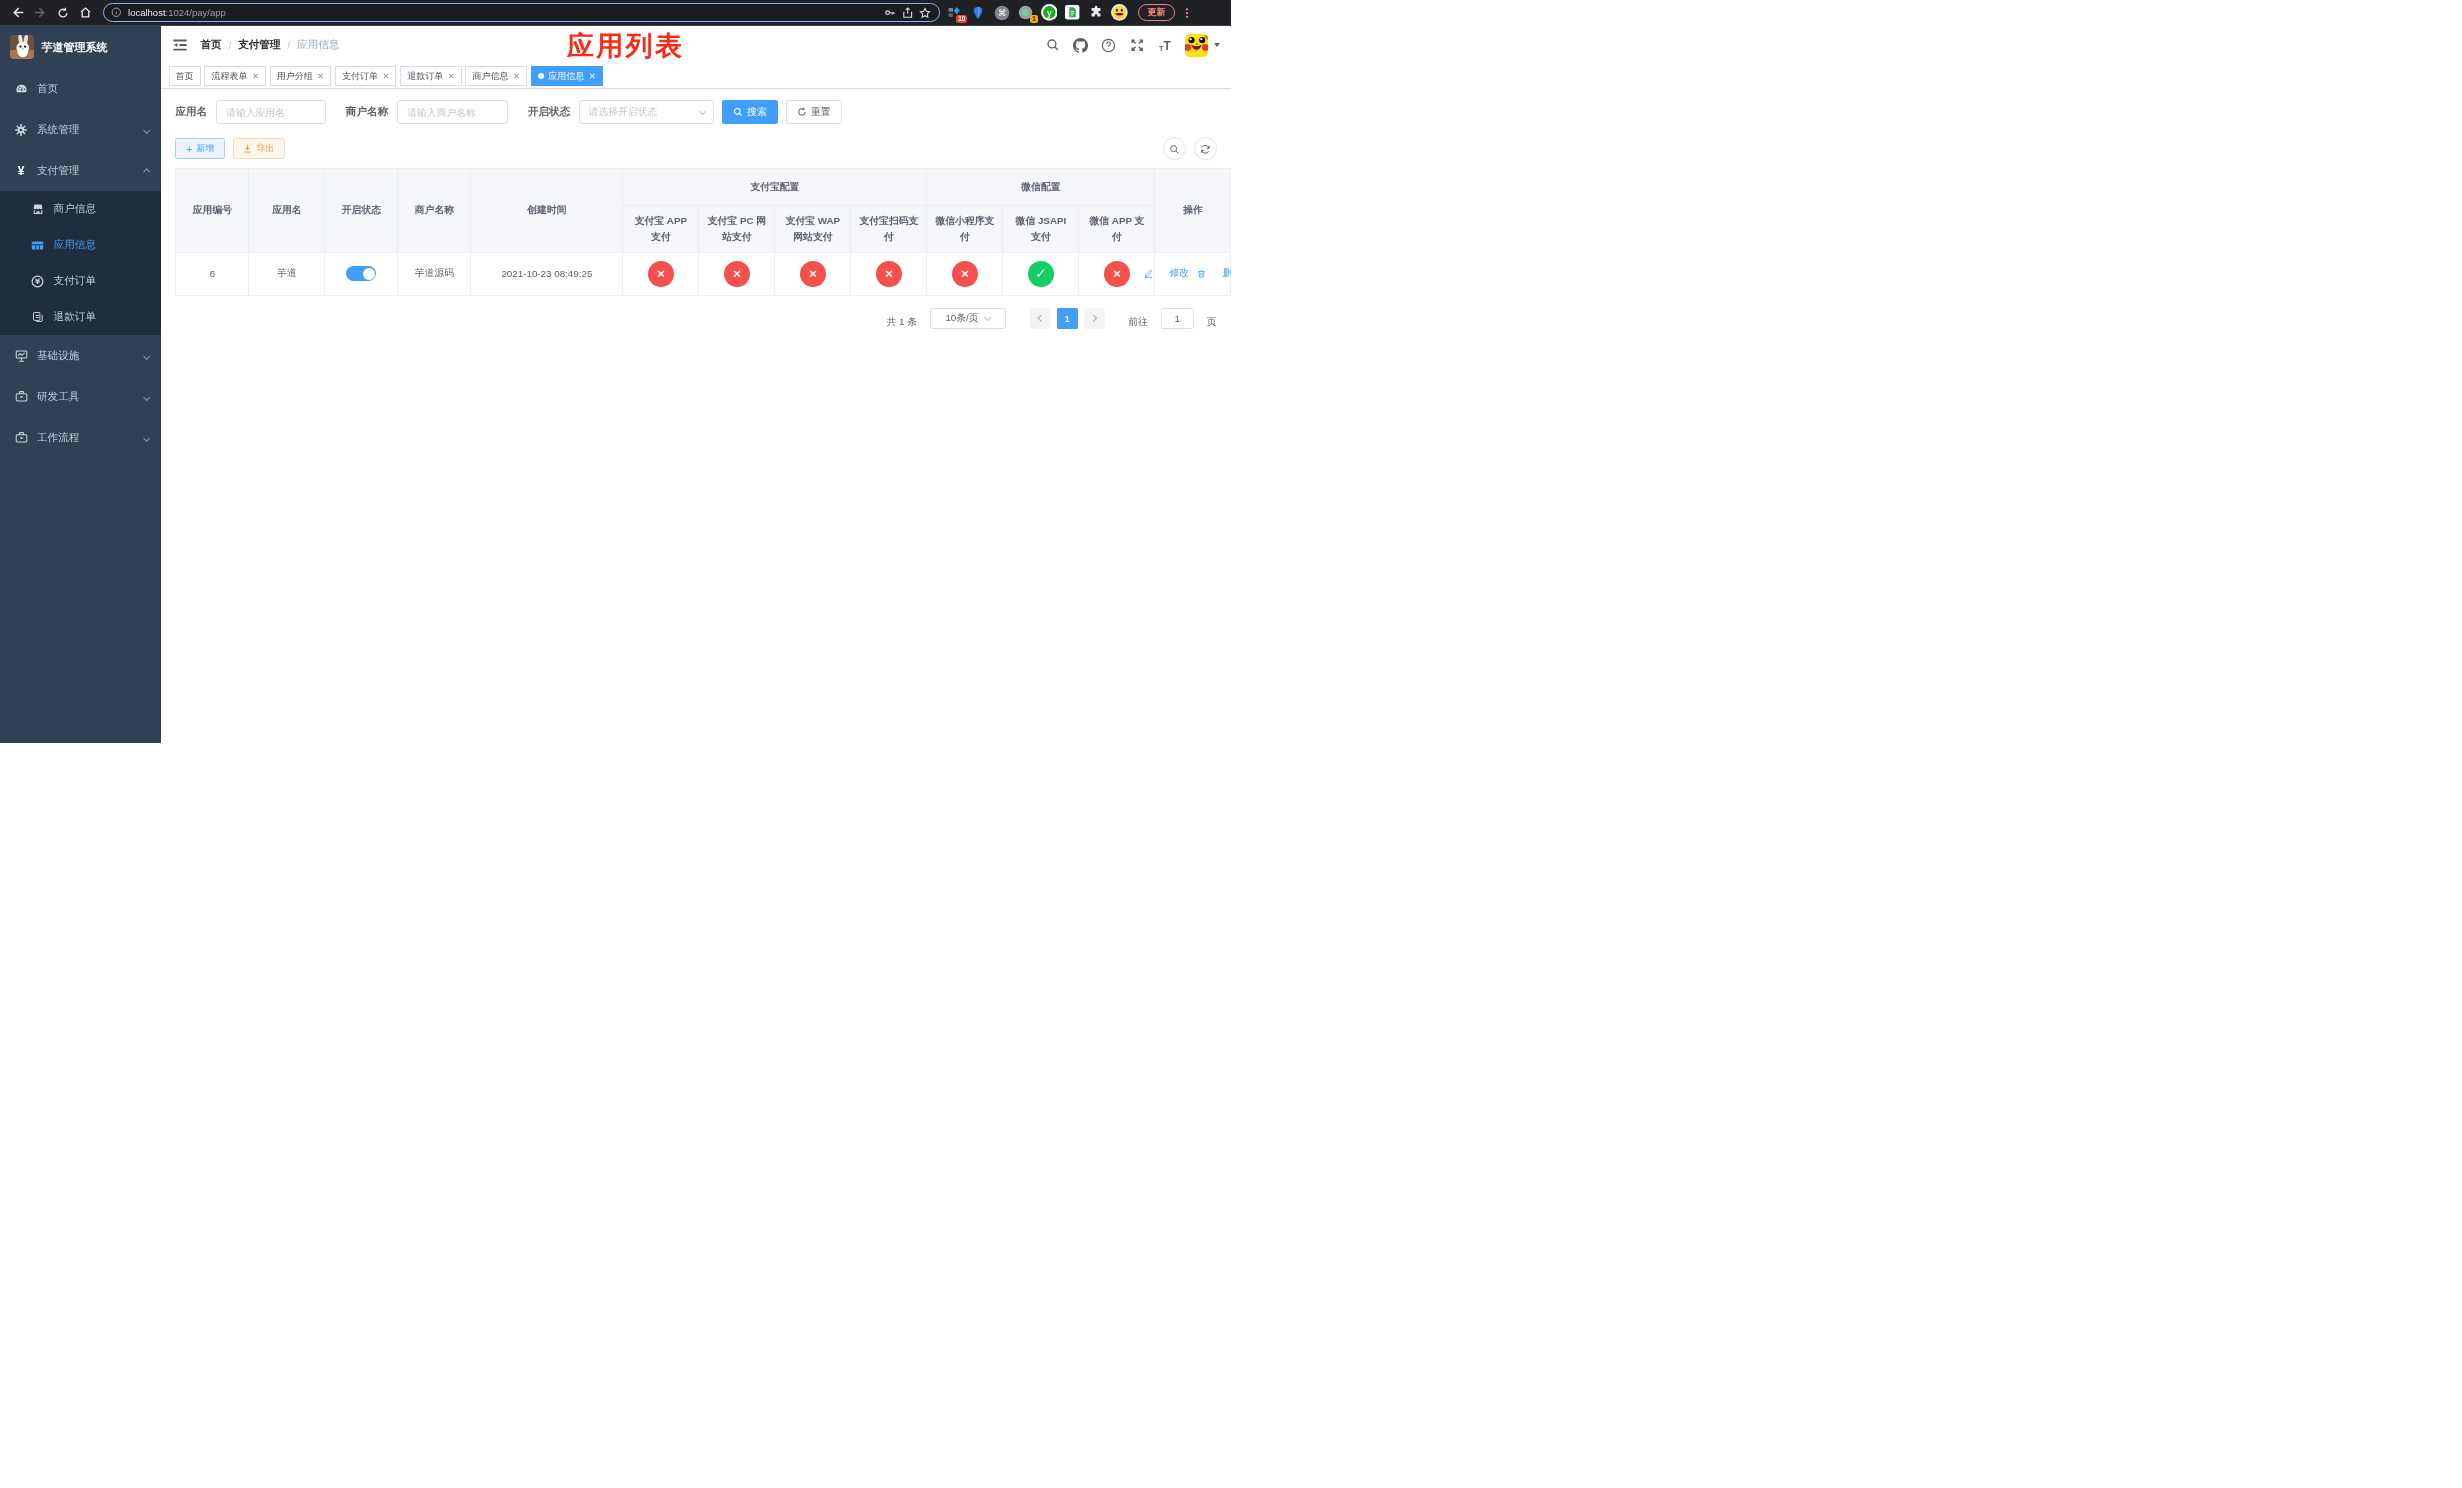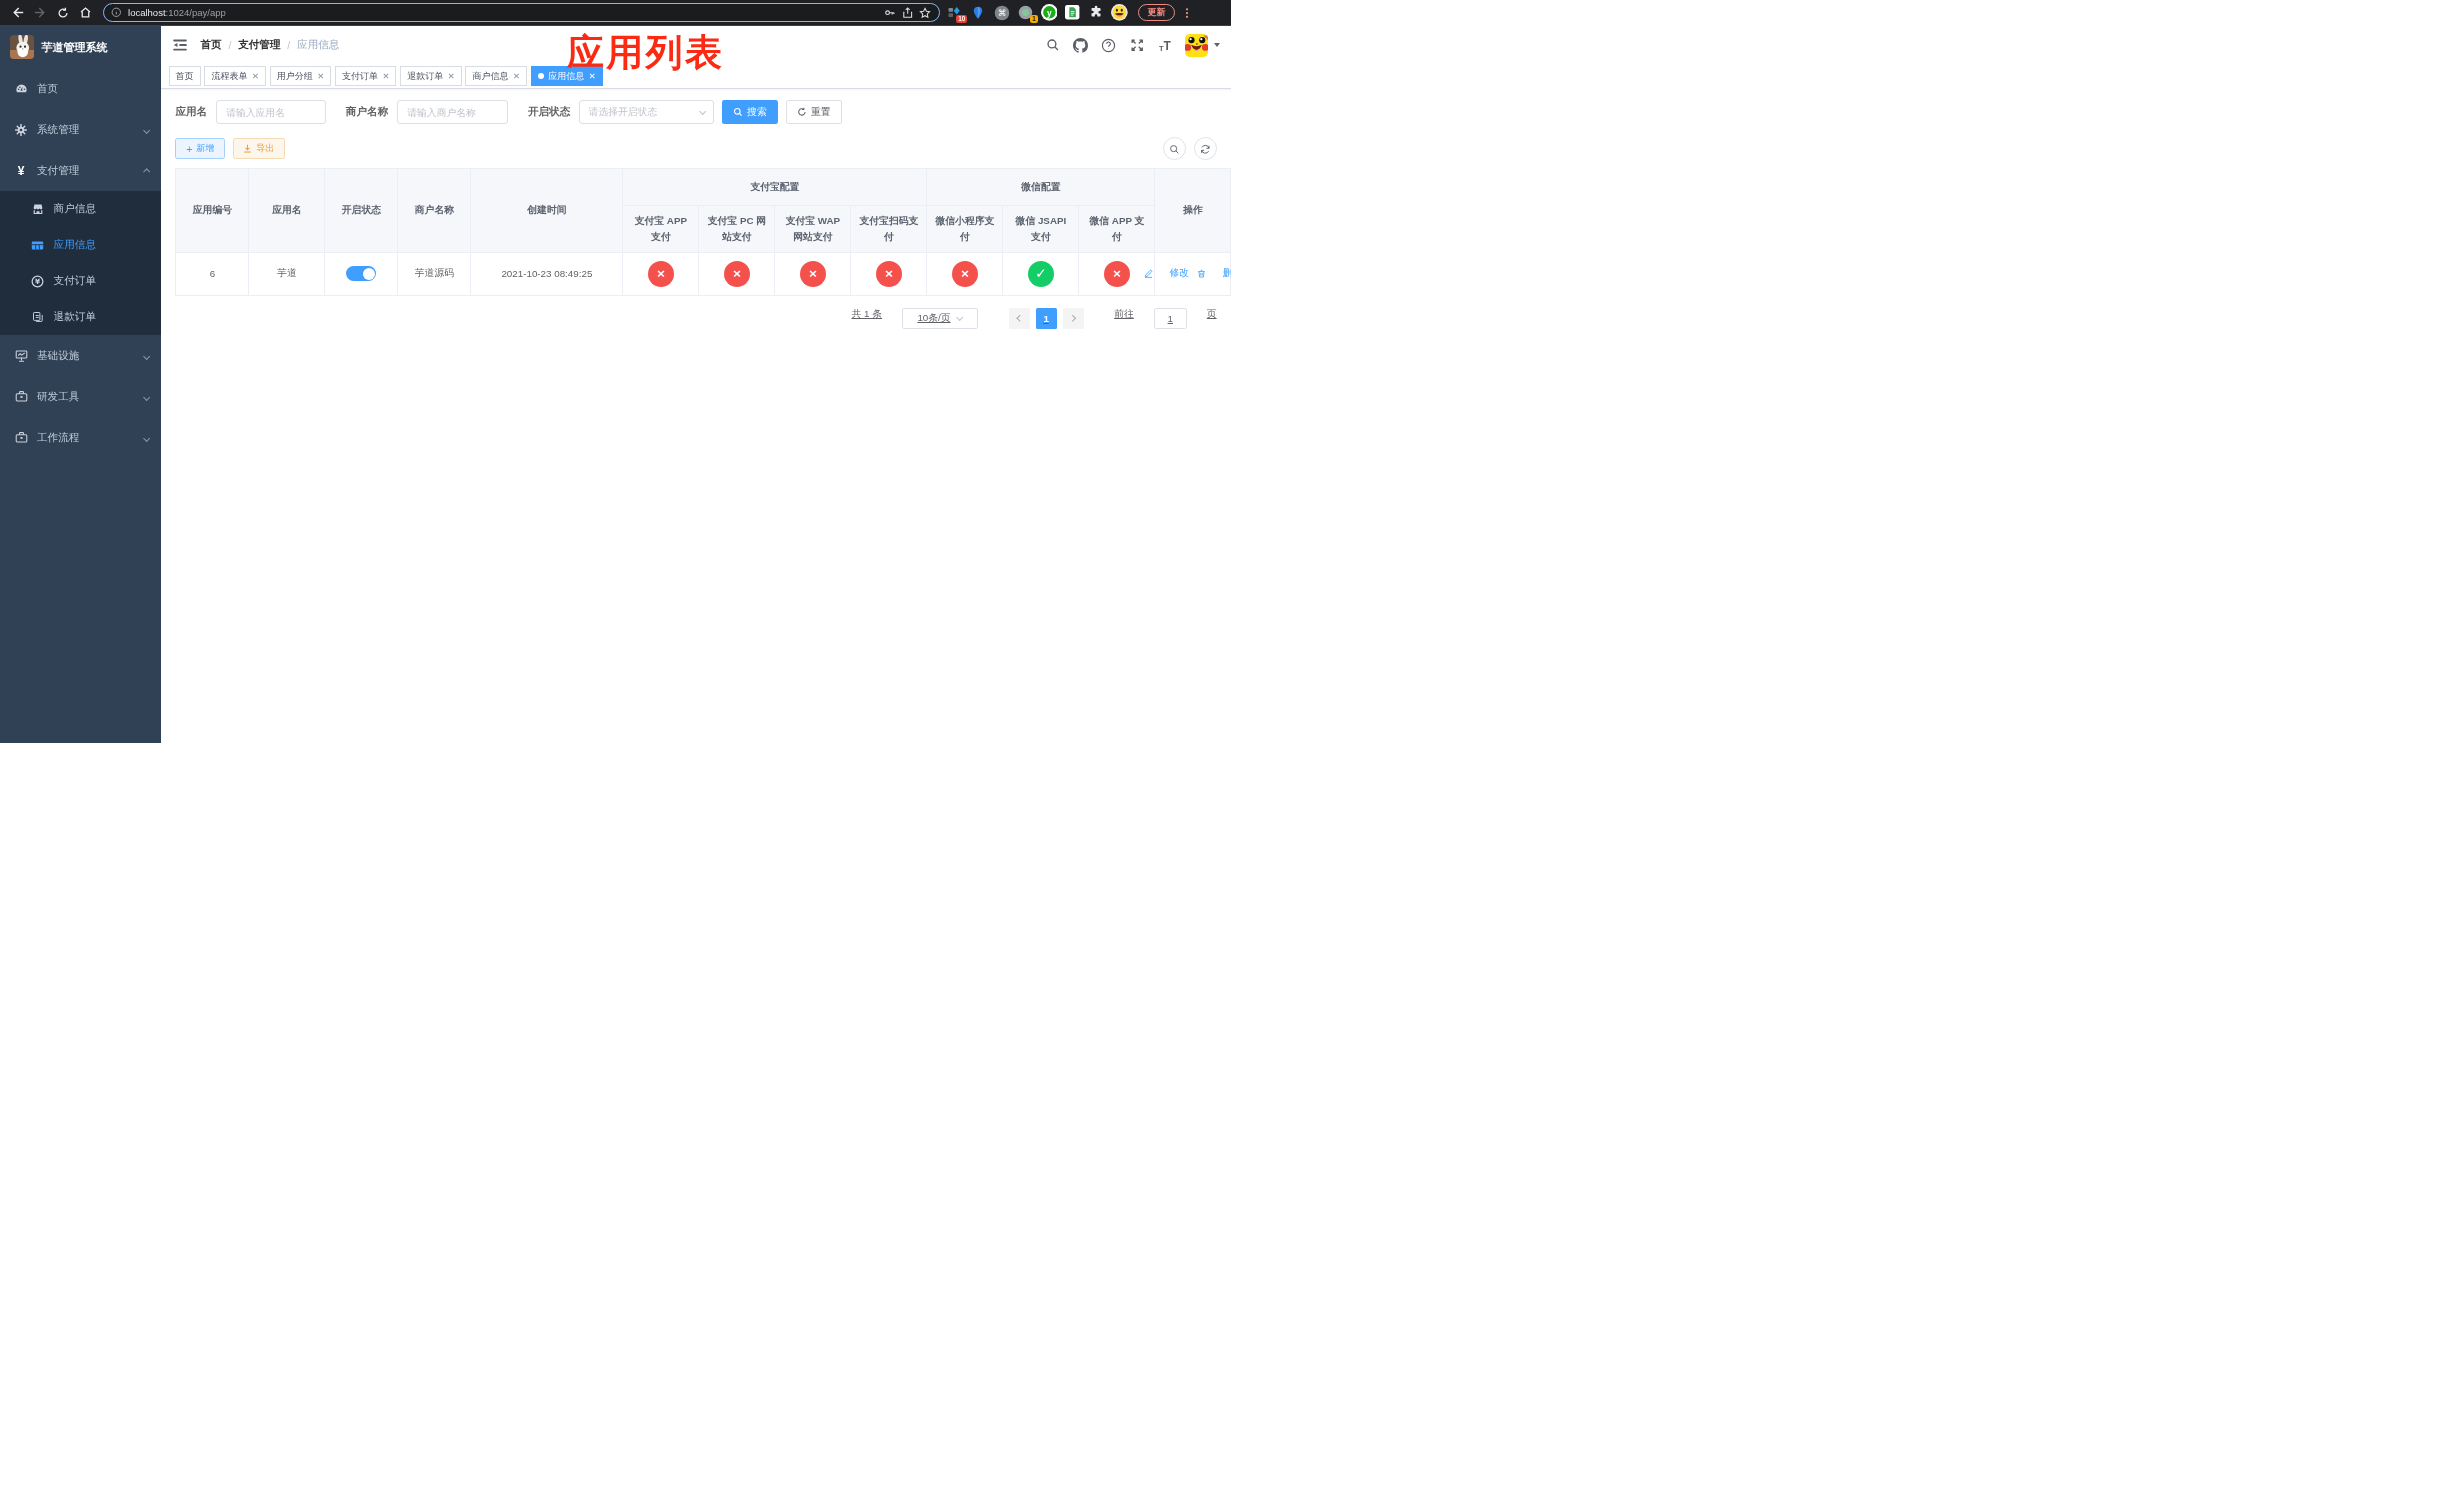--- a/index.html
+++ b/index.html
@@ -51,21 +51,21 @@
 
   .main { flex:1; display:flex; flex-direction:column; background:#fff; position:relative; min-width:0; }
 
   
   .navbar { height:38px; display:flex; align-items:center; padding:0 11.4px; position:relative; flex:none; }
   .hamburger { color:#5a5e66; cursor:pointer; }
   .breadcrumb { margin-left:12px; font-size:10.6px; display:flex; align-items:center; gap:6.8px; }
   .crumb { color:#303133; font-weight:600; }
   .breadcrumb .sep { color:#c0c4cc; }
   .breadcrumb .current { color:#97a8be; font-weight:400; }
-  .annotation { position:absolute; left:406px; top:2.3px; font-size:37px; font-weight:900;
+  .annotation { position:absolute; left:406px; top:2.3px; font-size:27px; font-weight:900;
                 color:#fb2b13; letter-spacing:2.3px; z-index:5; }
   .nav-right { margin-left:auto; display:flex; align-items:center; gap:11.4px; color:#5a5e66; }
   .nav-ic2 { width:16.7px; height:16.7px; display:flex; align-items:center; justify-content:center; cursor:pointer; }
   .fontsize-ic { font-weight:700; display:flex; align-items:flex-end; }
   .avatar-wrap { display:flex; align-items:center; gap:6px; cursor:pointer; }
   .avatar { width:23px; height:23px; border-radius:4.5px; overflow:hidden; }
   .caret-down { width:0; height:0; border-left:3.8px solid transparent; border-right:3.8px solid transparent;
                 border-top:4.5px solid #5f6368; }
 
   
@@ -120,22 +120,22 @@
 
   .badge-circle { width:26px; height:26px; border-radius:50%; display:inline-flex; align-items:center;
                   justify-content:center; color:#fff; font-size:13.6px; font-weight:700; line-height:1; }
   .badge-circle.off { background:#f4504c; }
   .badge-circle.on  { background:#13ce66; }
 
   .actions { display:flex; align-items:center; justify-content:center; gap:7.6px; color:#409eff; }
   .action { display:inline-flex; align-items:center; gap:17px; cursor:pointer; white-space:nowrap; }
 
   
-  .pagination { display:flex; align-items:flex-start; justify-content:flex-end; gap:20px;
-                margin:12px 0 0; color:#606266; font-size:9.8px;text-decoration:underline; }
+  .pagination { display:flex; align-items:flex-end; justify-content:flex-end; gap:13px;
+                margin:12px 0 0; color:#606266; font-size:9.8px; }
   .psize { width:76px; height:21px; border:0.8px solid #dcdfe6; border-radius:2.3px; cursor:pointer;
            display:flex; align-items:center; justify-content:center; gap:6.8px; }
   .psize .chev { border-color:#c0c4cc; margin-top:-2.3px; }
   .pager { display:flex; align-items:center; gap:6px; margin:0 10.6px; }
   .pbtn { width:21px; height:21px; background:#f4f4f5; border-radius:1.5px; cursor:pointer;
           display:flex; align-items:center; justify-content:center; }
   .pbtn .chev { border-color:#a8abb2; width:4.5px; height:4.5px; border-width:1.1px; }
   .chev.left { transform:rotate(135deg); margin-left:1.5px; }
   .chev.right { transform:rotate(-45deg); margin-right:1.5px; }
   .pnum { width:21px; height:21px; background:#409eff; color:#fff; border-radius:1.5px; font-weight:600;

